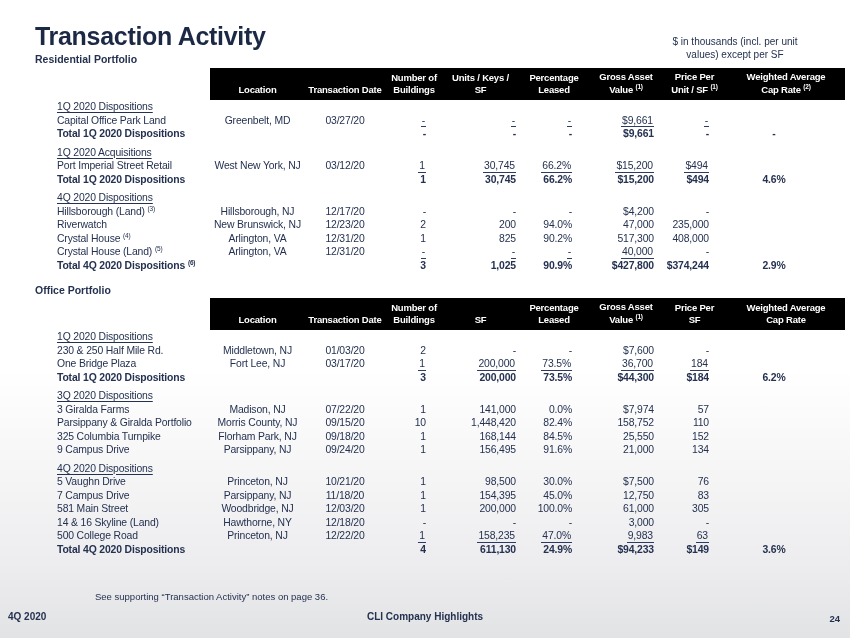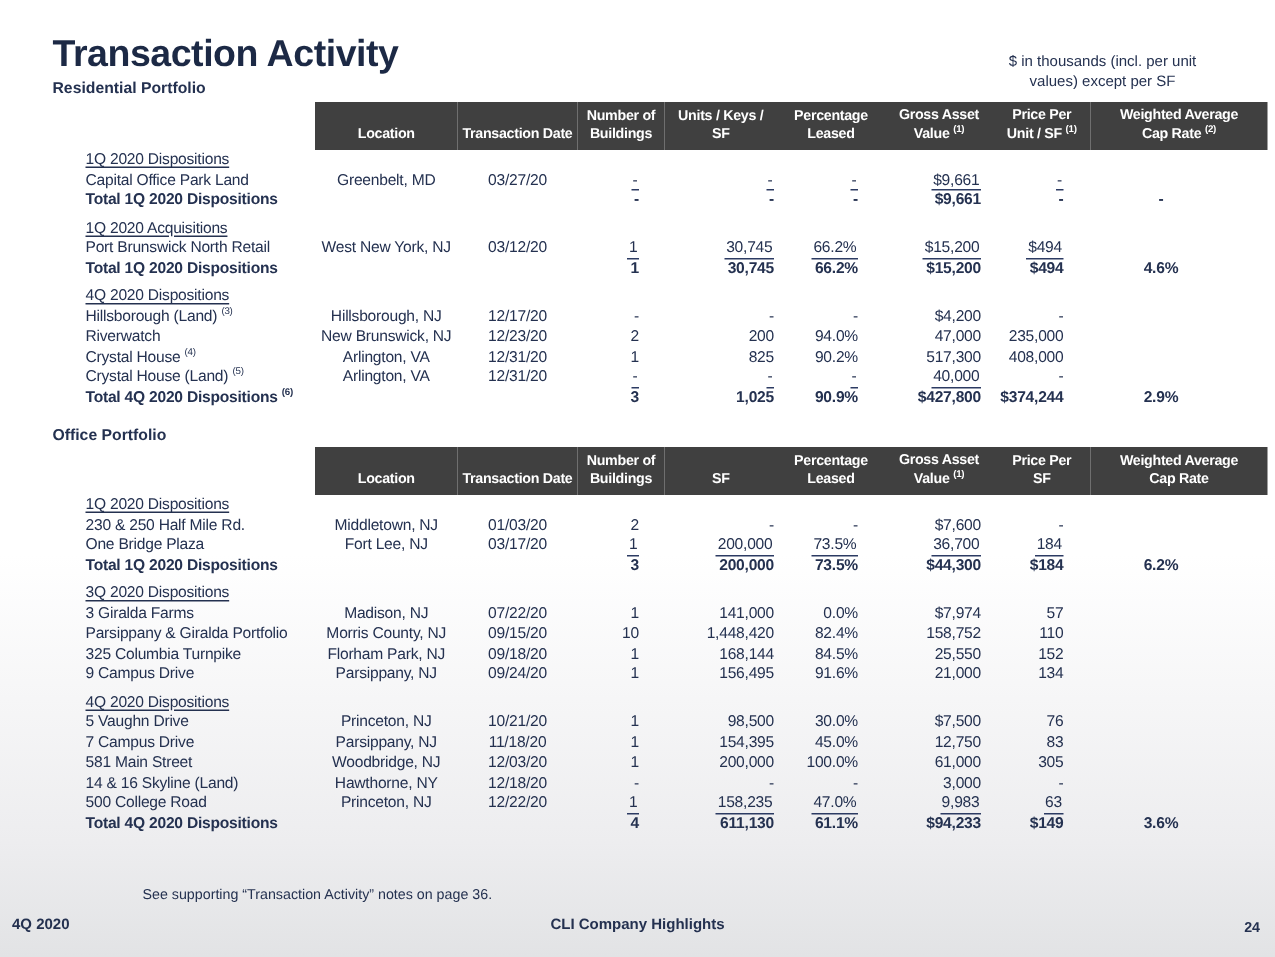--- a/index.html
+++ b/index.html
@@ -20,21 +20,21 @@
   }
   .portfolio-label{
     position:absolute;left:35px;font-size:10.5px;font-weight:bold;color:#243150;
   }
   #res-label{top:53px;}
   #off-label{top:284px;}
   #res-table{position:absolute;left:35px;top:68px;}
   #off-table{position:absolute;left:35px;top:298px;}
   table.tbl{border-collapse:collapse;table-layout:fixed;width:810px;color:#243150;}
   .tbl th{
-    background:#404040;color:#ffffff;font-size:9.5px;font-weight:bold;
+    background:#000000;color:#ffffff;font-size:9.5px;font-weight:bold;
     vertical-align:bottom;text-align:center;padding:3px 1px 4px 1px;
     line-height:1.25;height:32px;box-sizing:border-box;white-space:nowrap;letter-spacing:-0.2px;
   }
   .tbl th.hblank{background:transparent;}
   .tbl th sup{font-size:6.5px;}
   .tbl td{
     font-size:10.4px;height:13.5px;padding:0;line-height:13.5px;
     white-space:nowrap;letter-spacing:-0.15px;box-sizing:border-box;
   }
   .tbl tr.sp td{height:5px;line-height:5px;}
@@ -136,21 +136,21 @@
             <td class="c1"></td>
             <td class="c2"></td>
             <td class="c3"></td>
             <td class="c4"></td>
             <td class="c5"></td>
             <td class="c6"></td>
             <td class="c7"></td>
             <td class="c8"></td>
           </tr>
           <tr class="r-item">
-            <td class="c0"><span class="lbl">Port Brunswick North Retail</span></td>
+            <td class="c0"><span class="lbl">Port Imperial Street Retail</span></td>
             <td class="c1">West New York, NJ</td>
             <td class="c2">03/12/20</td>
             <td class="c3"><span class="u">1</span></td>
             <td class="c4"><span class="u">30,745</span></td>
             <td class="c5"><span class="u">66.2%</span></td>
             <td class="c6"><span class="u">$15,200</span></td>
             <td class="c7"><span class="u">$494</span></td>
             <td class="c8"></td>
           </tr>
           <tr class="r-total">
@@ -433,21 +433,21 @@
             <td class="c6"><span class="u">9,983</span></td>
             <td class="c7"><span class="u">63</span></td>
             <td class="c8"></td>
           </tr>
           <tr class="r-total">
             <td class="c0"><span class="lbl">Total 4Q 2020 Dispositions</span></td>
             <td class="c1"></td>
             <td class="c2"></td>
             <td class="c3">4</td>
             <td class="c4">611,130</td>
-            <td class="c5">61.1%</td>
+            <td class="c5">24.9%</td>
             <td class="c6">$94,233</td>
             <td class="c7">$149</td>
             <td class="c8">3.6%</td>
           </tr>
         </tbody>
       </table>
     </div>
 
   <div class="footnote">See supporting “Transaction Activity” notes on page 36.</div>
 

